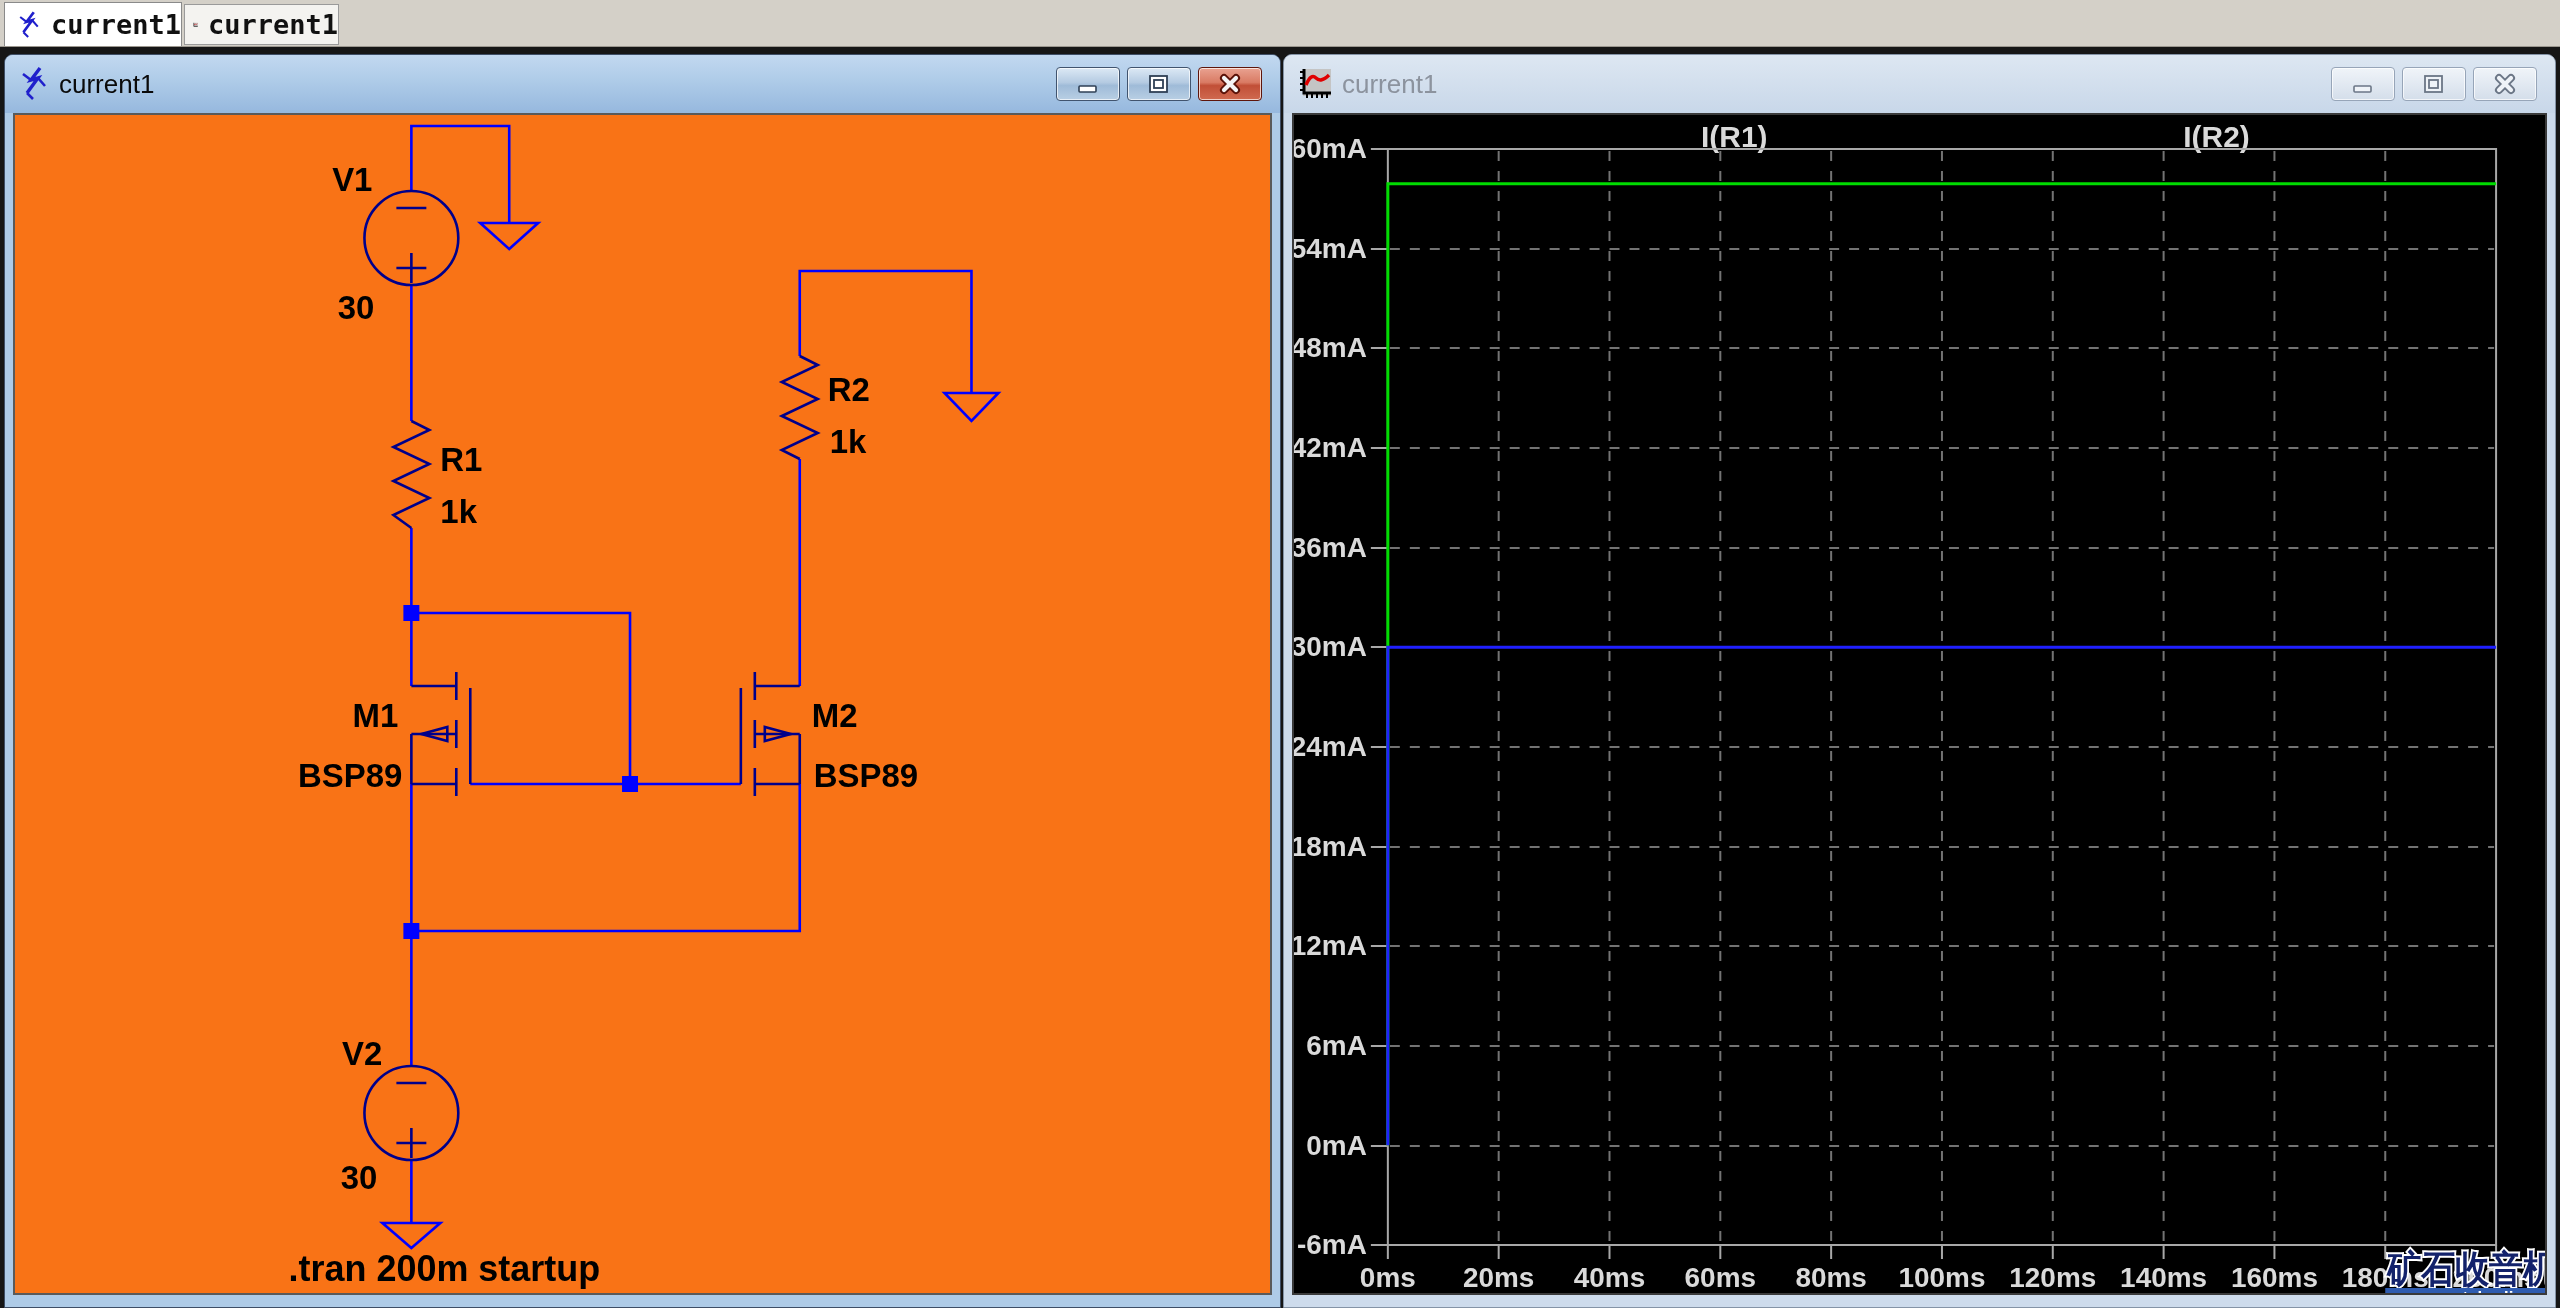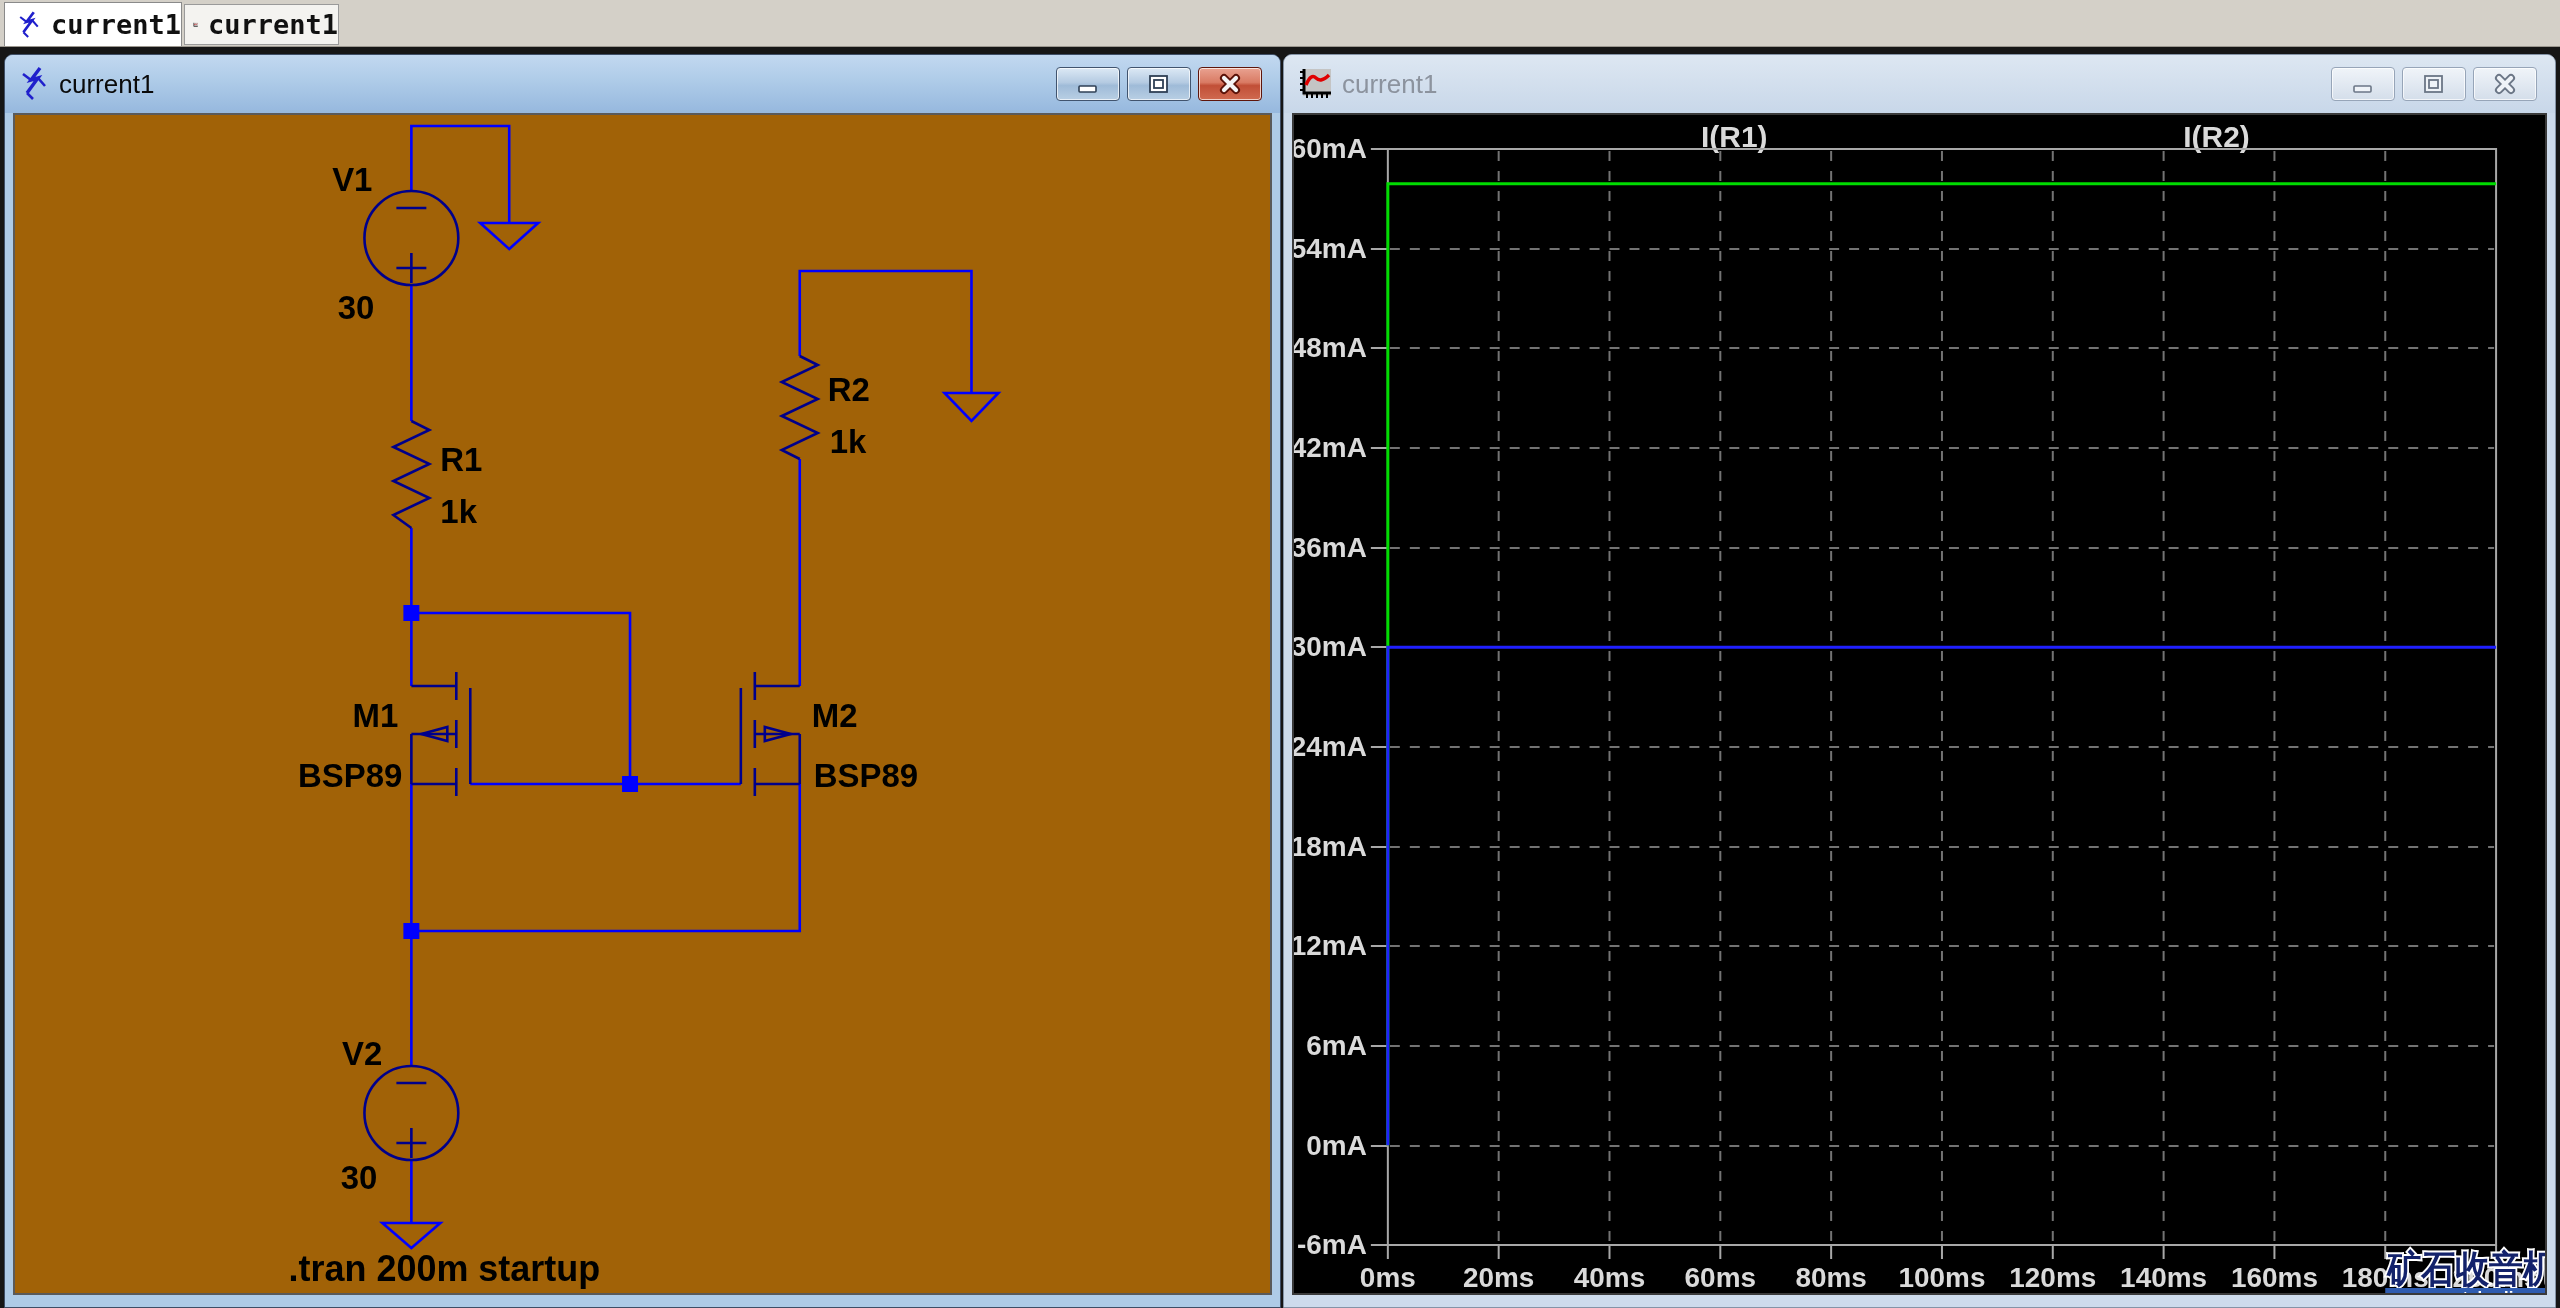--- a/index.html
+++ b/index.html
@@ -25,21 +25,21 @@
   .title-text{font-size:26px;margin-left:10px;flex:1 1 auto;}
   .window.active .title-text{color:#0A0A0A;}
   .window.inactive .title-text{color:#8C939E;}
   .winbtns{display:flex;gap:7px;margin-right:4px;}
   .wbtn{width:64px;height:34px;border-radius:4px;display:flex;align-items:center;justify-content:center;
         box-sizing:border-box;box-shadow:inset 0 0 0 1px rgba(255,255,255,.7);}
   .window.active .wbtn{border:1px solid #41546E;background:linear-gradient(180deg,#DCE9F5,#B5CBE2 45%,#9FBBD8 55%,#B9CFE4);}
   .window.active .wbtn.close{border:1px solid #5E150B;background:linear-gradient(180deg,#E9A291,#D97B64 45%,#C14F37 55%,#D06A50);}
   .window.inactive .wbtn{border:1px solid #97A5B8;background:linear-gradient(180deg,#F0F4F9,#D4DEEA);}
   .content{position:absolute;left:8px;top:58px;right:8px;bottom:12px;box-sizing:border-box;}
-  .content.schematic{background:#a16207;border:2px solid #5A5A5A;text-align:center;}
+  .content.schematic{background:#f97316;border:2px solid #5A5A5A;text-align:center;}
   .content.plot{background:#000;border:2px solid #3A3A3A;}
   .content svg{position:absolute;left:0;top:0;width:100%;height:100%;}
   .grid{stroke:#737373;stroke-width:2;stroke-dasharray:10 10;}
   .axisbox{stroke:#A8A8A8;stroke-width:2;fill:none;}
   .tick{stroke:#A8A8A8;stroke-width:2;}
   .ticklabel{fill:#DADADA;font-size:28px;font-weight:bold;font-family:"Liberation Sans",sans-serif;}
   .slabel{fill:#000;font-size:33px;font-weight:bold;font-family:"Liberation Sans",sans-serif;}
   .wire{stroke:#0000FF;stroke-width:2.6;fill:none;}
   .sym{stroke:#00008B;stroke-width:2.6;fill:none;}
 </style>

